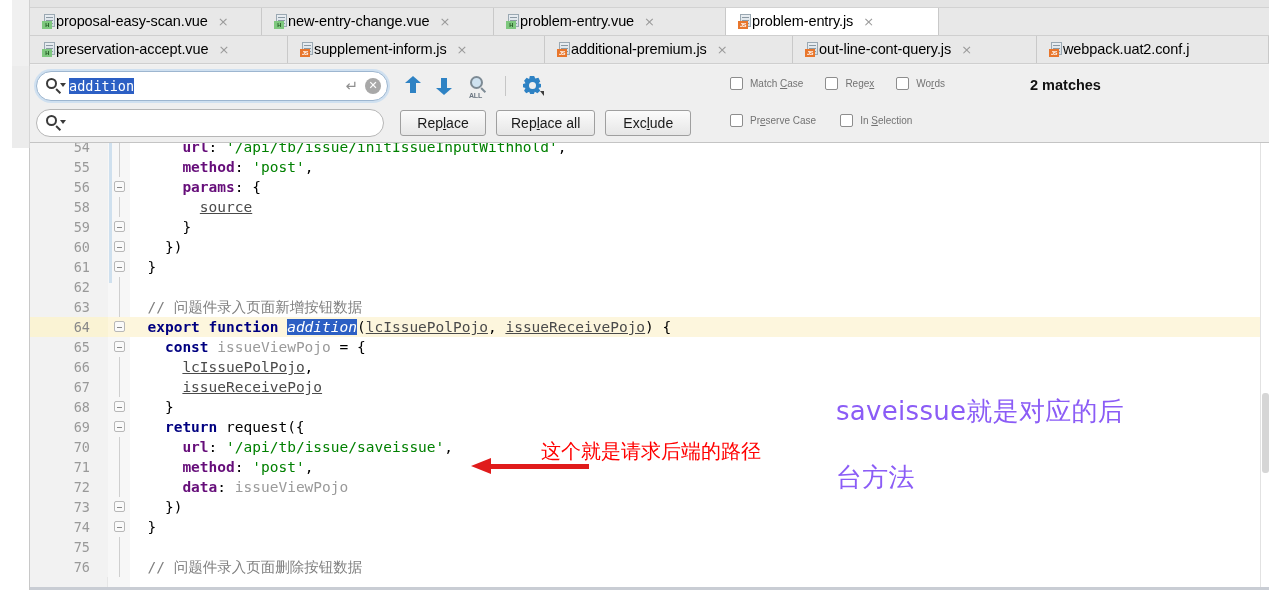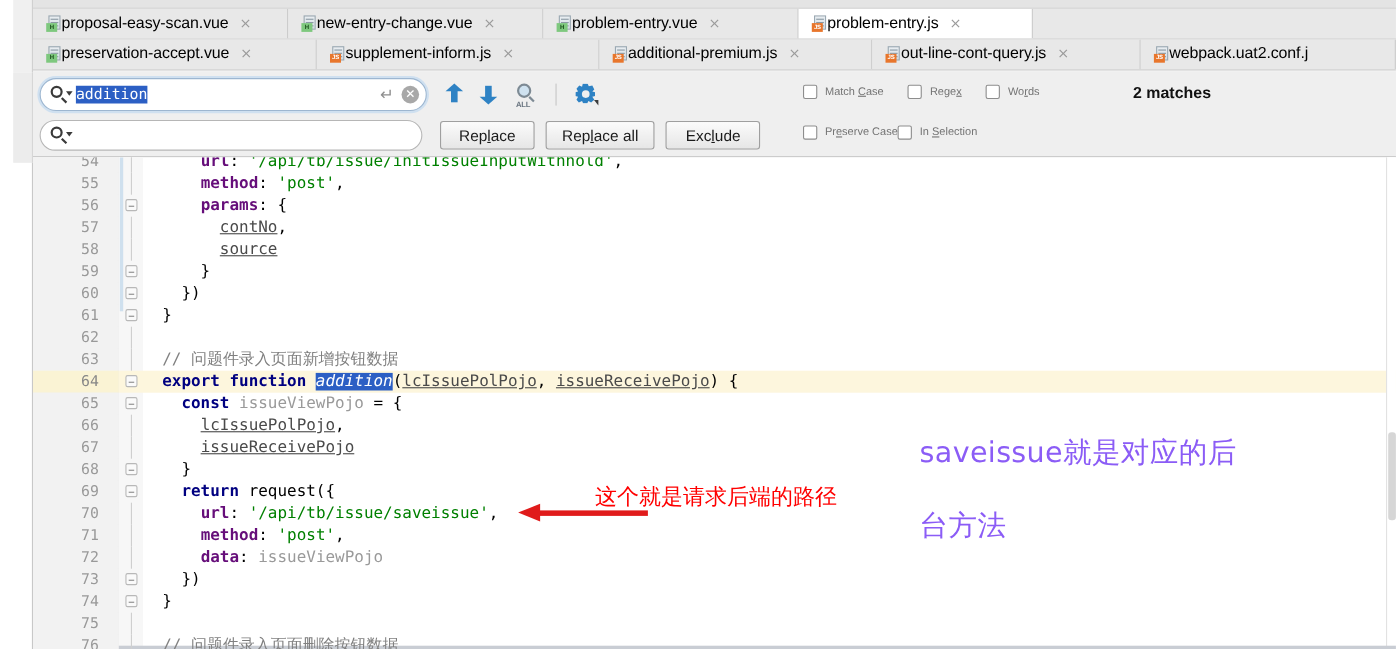--- a/index.html
+++ b/index.html
@@ -345,21 +345,21 @@
   }
   .btn .u { text-decoration: underline; }
 
   
   .opts {
     position: absolute;
     display: flex;
     align-items: center;
   }
   .opts.row1 { left: 700px; top: 12px; gap: 22px; }
-  .opts.row2 { left: 700px; top: 49px; }
+  .opts.row2 { left: 700px; top: 49px; gap: 24px; }
   .opt {
     display: flex;
     align-items: center;
     gap: 7px;
     font-size: 10px;
     color: #737373;
     white-space: nowrap;
   }
   .cb {
     width: 13px; height: 13px;
@@ -717,21 +717,20 @@
   </div>
 
   <div class="editor">
     <div class="gutter"></div>
     <div class="foldcol"></div>
     <div class="vline-blue" style="top:0px;height:140px;"></div>
     <div class="code-area" id="codearea">
         <div class="cl" style="margin-top: -6px;"><div class="rowhl"></div><div class="lnum">54</div><div class="guideline"></div><div class="codetext"><span class="pln">      </span><span class="prop">url</span><span class="pln">: </span><span class="str">'/api/tb/issue/initIssueInputWithhold'</span><span class="pln">,</span></div></div>
         <div class="cl"><div class="rowhl"></div><div class="lnum">55</div><div class="guideline"></div><div class="codetext"><span class="pln">      </span><span class="prop">method</span><span class="pln">: </span><span class="str">'post'</span><span class="pln">,</span></div></div>
         <div class="cl"><div class="rowhl"></div><div class="lnum">56</div><div class="fold"></div><div class="codetext"><span class="pln">      </span><span class="prop">params</span><span class="pln">: {</span></div></div>
-        <div class="cl"><div class="rowhl"></div><div class="lnum">57</div><div class="guideline"></div><div class="codetext"><span class="pln">        </span><span class="var">contNo</span><span class="pln">,</span></div></div>
         <div class="cl"><div class="rowhl"></div><div class="lnum">58</div><div class="guideline"></div><div class="codetext"><span class="pln">        </span><span class="var">source</span></div></div>
         <div class="cl"><div class="rowhl"></div><div class="lnum">59</div><div class="fold"></div><div class="codetext"><span class="pln">      }</span></div></div>
         <div class="cl"><div class="rowhl"></div><div class="lnum">60</div><div class="fold"></div><div class="codetext"><span class="pln">    })</span></div></div>
         <div class="cl"><div class="rowhl"></div><div class="lnum">61</div><div class="fold"></div><div class="codetext"><span class="pln">  }</span></div></div>
         <div class="cl"><div class="rowhl"></div><div class="lnum">62</div><div class="guideline"></div><div class="codetext"></div></div>
         <div class="cl"><div class="rowhl"></div><div class="lnum">63</div><div class="guideline"></div><div class="codetext"><span class="cmt">  // 问题件录入页面新增按钮数据</span></div></div>
         <div class="cl current"><div class="rowhl"></div><div class="lnum">64</div><div class="fold"></div><div class="codetext"><span class="pln">  </span><span class="kw">export function </span><span class="hit">addition</span><span class="pln">(</span><span class="var">lcIssuePolPojo</span><span class="pln">, </span><span class="var">issueReceivePojo</span><span class="pln">) {</span></div></div>
         <div class="cl"><div class="rowhl"></div><div class="lnum">65</div><div class="fold"></div><div class="codetext"><span class="pln">    </span><span class="kw">const </span><span class="gray">issueViewPojo</span><span class="pln"> = {</span></div></div>
         <div class="cl"><div class="rowhl"></div><div class="lnum">66</div><div class="guideline"></div><div class="codetext"><span class="pln">      </span><span class="var">lcIssuePolPojo</span><span class="pln">,</span></div></div>
         <div class="cl"><div class="rowhl"></div><div class="lnum">67</div><div class="guideline"></div><div class="codetext"><span class="pln">      </span><span class="var">issueReceivePojo</span></div></div>

